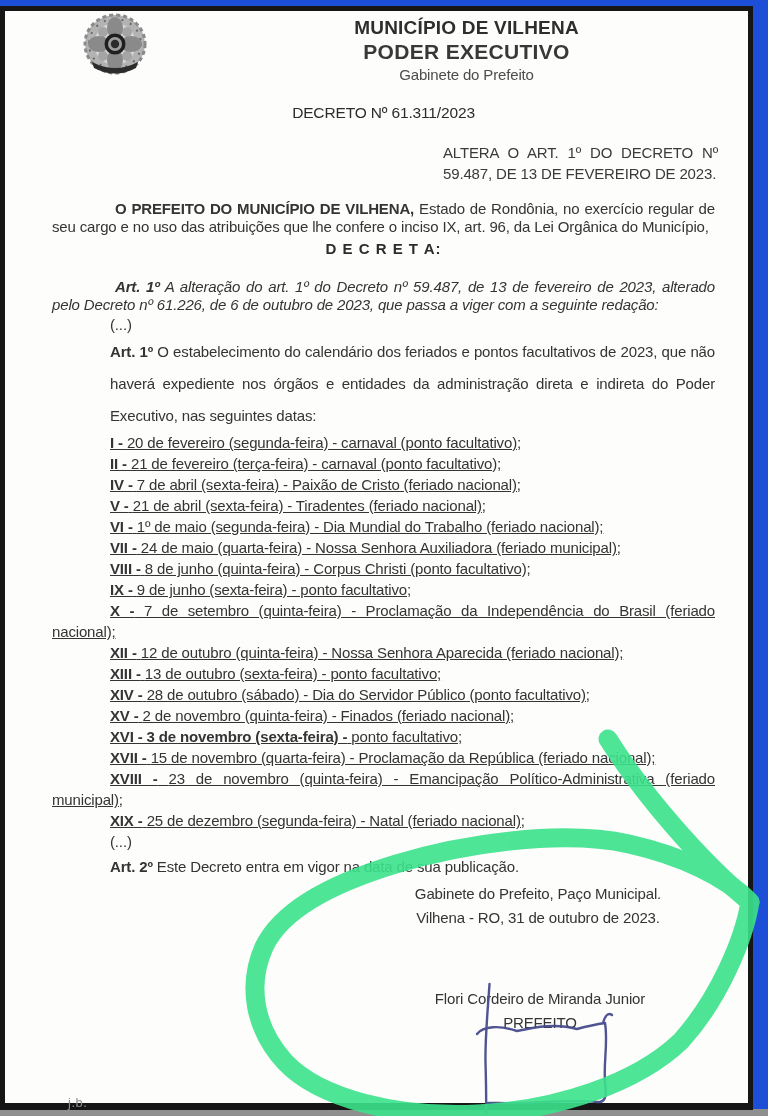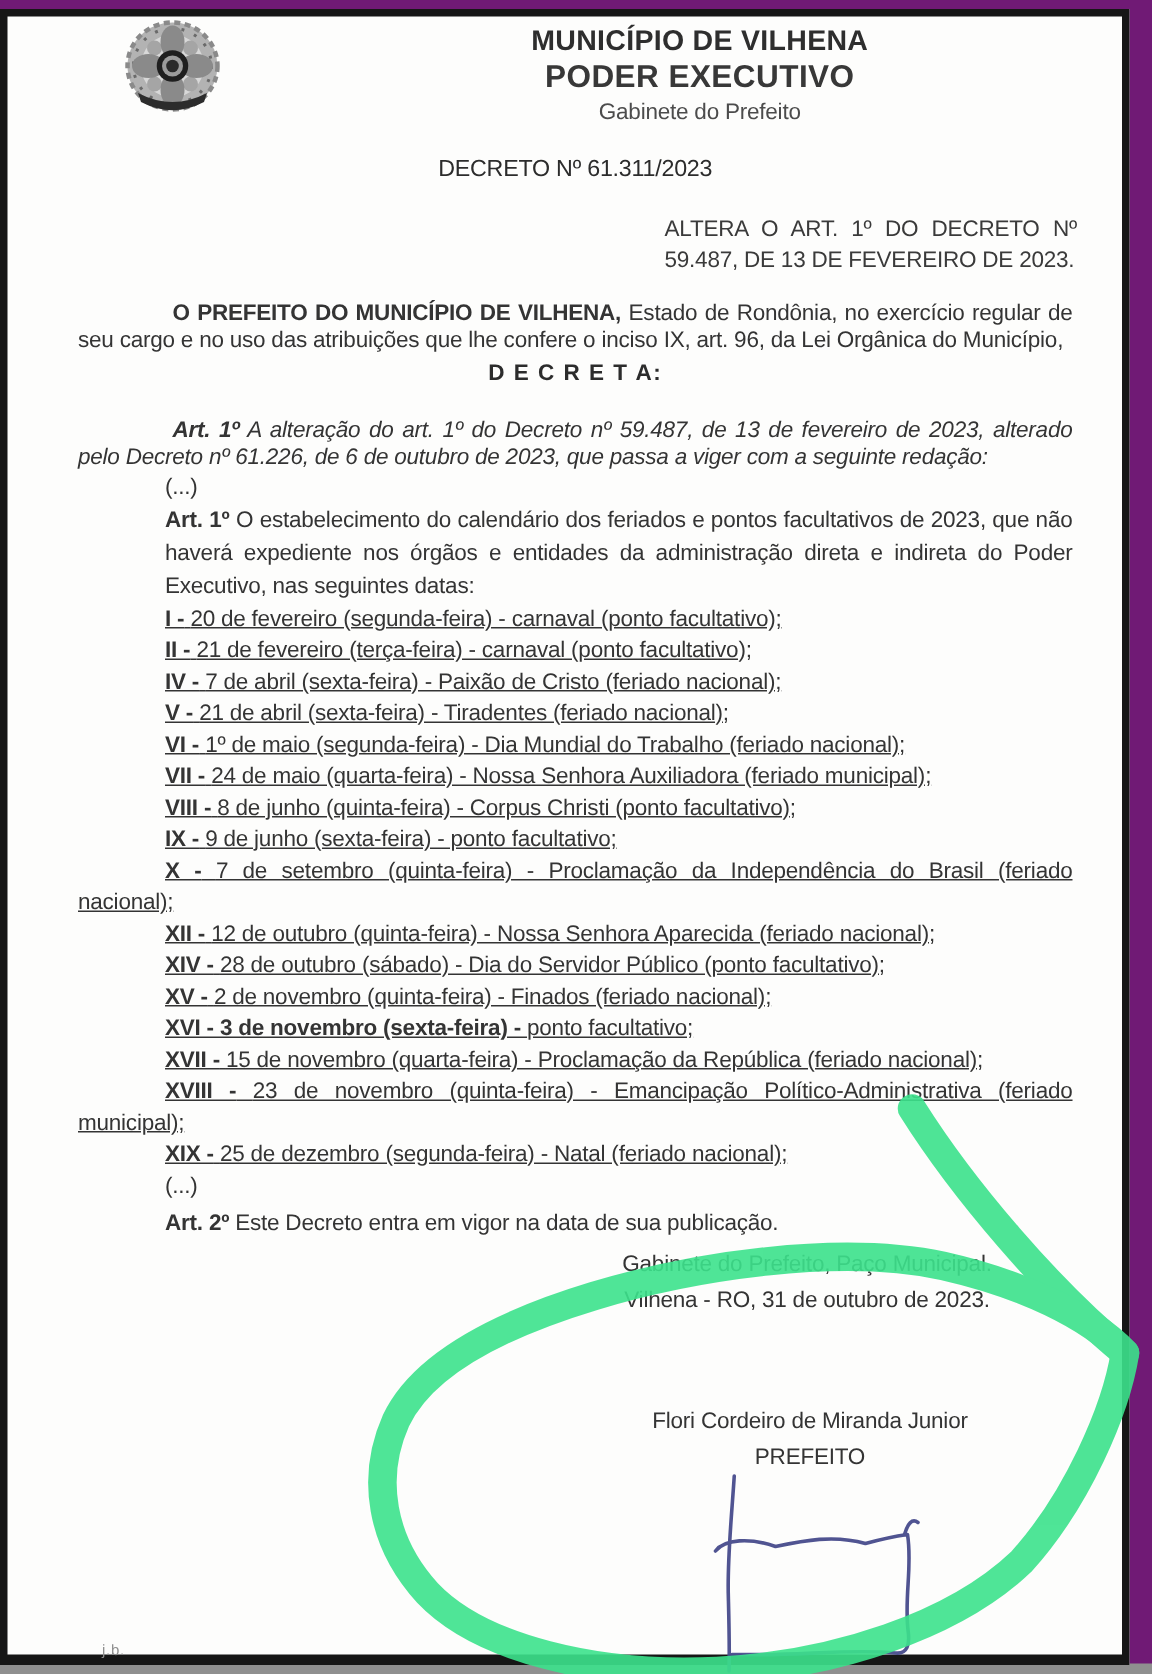--- a/index.html
+++ b/index.html
@@ -2,21 +2,21 @@
 <html><head>
 <meta charset="utf-8">
 <style>
   html,body{margin:0;padding:0;}
   body{
     width:768px;height:1116px;overflow:hidden;
     background:#cfcecc;
     font-family:"Liberation Sans","DejaVu Sans",sans-serif;
     -webkit-font-smoothing:antialiased;
   }
-  .stage{position:relative;width:768px;height:1116px;background:#701a75;}
+  .stage{position:relative;width:768px;height:1116px;background:#1d4ed8;}
   .bottom-strip{position:absolute;left:0;top:1109px;width:768px;height:7px;background:#8f8f8f;}
   .frame{
     position:absolute;left:0;top:6px;width:753px;height:1104px;
     background:#fdfdfc;border:5px solid #161616;border-bottom-width:7px;
     box-sizing:border-box;
   }
   .doc{position:absolute;inset:0;color:#343434;font-size:15px;letter-spacing:-0.15px;}
   
   .hdr{position:relative;padding-top:4px;}
   .coat{position:absolute;left:78px;top:2px;width:64px;height:66px;}
@@ -24,30 +24,30 @@
   .hdr-l1{font-size:19px;font-weight:bold;letter-spacing:0.2px;line-height:25px;color:#2e2e2e;}
   .hdr-l2{font-size:21px;font-weight:bold;letter-spacing:0.3px;line-height:24px;color:#383838;}
   .hdr-l3{font-size:15px;line-height:22px;color:#4c4c4c;}
   
   .main{margin:0 33px 0 47px;}
   .title{margin:16px 0 0 0;text-align:center;font-weight:normal;font-size:15.5px;line-height:22px;color:#2c2c2c;}
   .ementa{margin:18px 0 0 391px;width:275px;text-align:justify;line-height:21px;color:#3a3a3a;}
   .para{margin:16px 0 0 0;text-indent:63px;text-align:justify;line-height:18px;}
   .decreta{margin:2px 0 0 0;text-align:center;font-weight:bold;letter-spacing:1px;line-height:22px;color:#2c2c2c;}
   .art{margin:18px 0 0 0;font-style:italic;}
-  .quote{margin:0;padding-left:58px;text-indent:0;text-align:justify;line-height:22px;}
+  .quote{margin:0;padding-left:58px;text-indent:0;text-align:justify;line-height:32px;}
   .ellip{margin:0;padding-left:58px;line-height:22px;}
   .list{margin:0;}
   .item{margin:0;text-indent:58px;text-align:justify;line-height:21px;text-decoration:underline;}
   .ellip2{margin:0;padding-left:58px;line-height:21px;}
   .art2{margin:4px 0 0 0;text-indent:58px;line-height:22px;}
   .closing{margin:4px 0 0 326px;width:320px;text-align:center;line-height:24px;}
   .sigblock{margin:57px 0 0 328px;width:320px;text-align:center;line-height:24px;}
   .b{font-weight:bold;}
-  .footnote{position:absolute;left:63px;top:1084px;font-size:10px;color:#8f8f8f;letter-spacing:0.5px;}
+  .footnote{position:absolute;left:63px;top:1084px;font-size:13px;color:#8f8f8f;letter-spacing:0.5px;}
   .overlay{position:absolute;left:0;top:0;width:768px;height:1116px;pointer-events:none;}
   .ink{z-index:8;}
   .marker{z-index:9;}
 </style>
 </head>
 <body>
 
 <div class="stage">
   <div class="bottom-strip"></div>
 
@@ -98,20 +98,21 @@
             <p class="item"><span class="b i-b">I -</span> <span class="i-t">20 de fevereiro (segunda-feira) - carnaval (ponto facultativo);</span></p>
             <p class="item"><span class="b i-b">II -</span> <span class="i-t">21 de fevereiro (terça-feira) - carnaval (ponto facultativo);</span></p>
             <p class="item"><span class="b i-b">IV -</span> <span class="i-t">7 de abril (sexta-feira) - Paixão de Cristo (feriado nacional);</span></p>
             <p class="item"><span class="b i-b">V -</span> <span class="i-t">21 de abril (sexta-feira) - Tiradentes (feriado nacional);</span></p>
             <p class="item"><span class="b i-b">VI -</span> <span class="i-t">1º de maio (segunda-feira) - Dia Mundial do Trabalho (feriado nacional);</span></p>
             <p class="item"><span class="b i-b">VII -</span> <span class="i-t">24 de maio (quarta-feira) - Nossa Senhora Auxiliadora (feriado municipal);</span></p>
             <p class="item"><span class="b i-b">VIII -</span> <span class="i-t">8 de junho (quinta-feira) - Corpus Christi (ponto facultativo);</span></p>
             <p class="item"><span class="b i-b">IX -</span> <span class="i-t">9 de junho (sexta-feira) - ponto facultativo;</span></p>
             <p class="item"><span class="b i-b">X -</span> <span class="i-t">7 de setembro (quinta-feira) - Proclamação da Independência do Brasil (feriado nacional);</span></p>
             <p class="item"><span class="b i-b">XII -</span> <span class="i-t">12 de outubro (quinta-feira) - Nossa Senhora Aparecida (feriado nacional);</span></p>
+            <p class="item"><span class="b i-b">XIII -</span> <span class="i-t">13 de outubro (sexta-feira) - ponto facultativo;</span></p>
             <p class="item"><span class="b i-b">XIV -</span> <span class="i-t">28 de outubro (sábado) - Dia do Servidor Público (ponto facultativo);</span></p>
             <p class="item"><span class="b i-b">XV -</span> <span class="i-t">2 de novembro (quinta-feira) - Finados (feriado nacional);</span></p>
             <p class="item"><span class="b i-b">XVI - 3 de novembro (sexta-feira) -</span> <span class="i-t">ponto facultativo;</span></p>
             <p class="item"><span class="b i-b">XVII -</span> <span class="i-t">15 de novembro (quarta-feira) - Proclamação da República (feriado nacional);</span></p>
             <p class="item"><span class="b i-b">XVIII -</span> <span class="i-t">23 de novembro (quinta-feira) - Emancipação Político-Administrativa (feriado municipal);</span></p>
             <p class="item"><span class="b i-b">XIX -</span> <span class="i-t">25 de dezembro (segunda-feira) - Natal (feriado nacional);</span></p>
           </div>
 
         <p class="ellip2">(...)</p>
 

